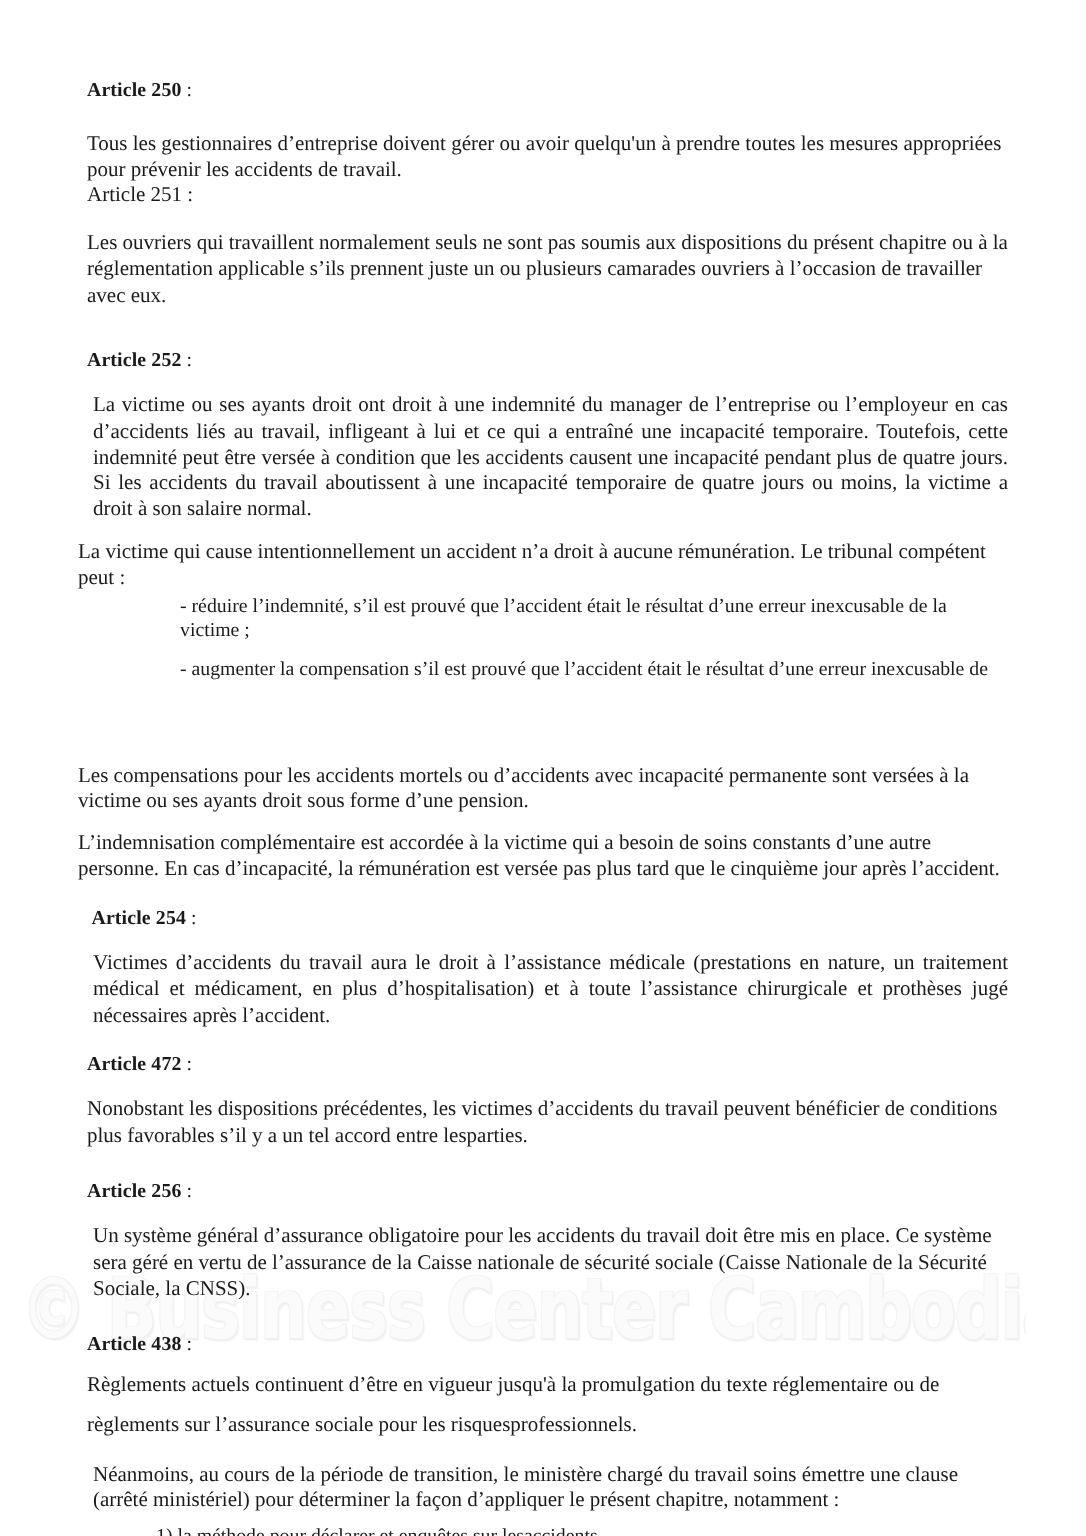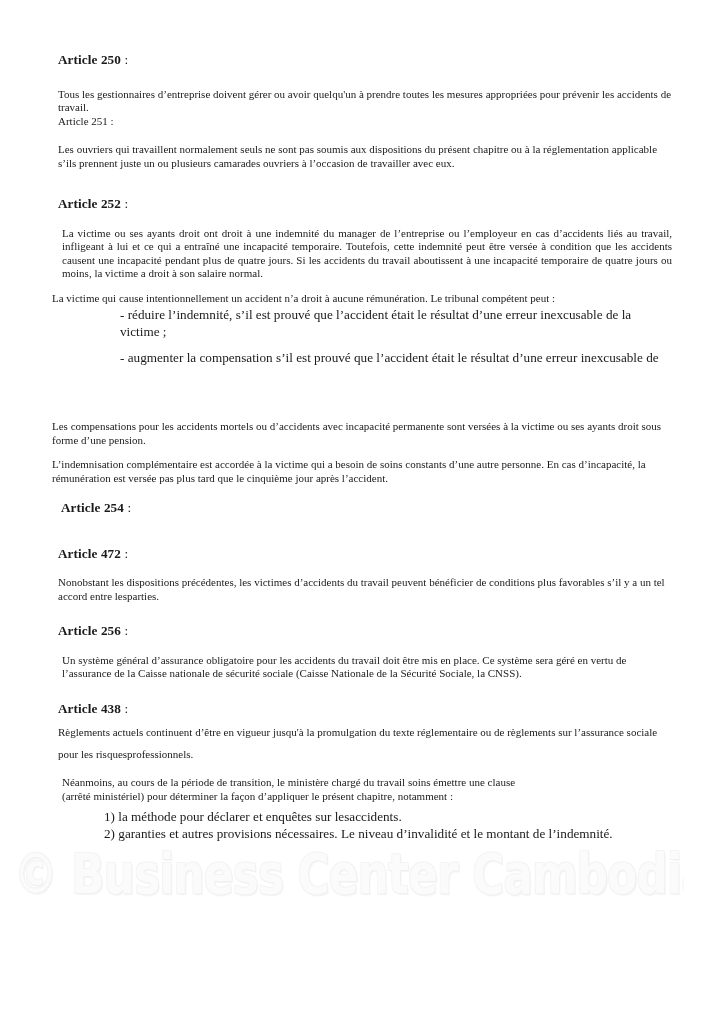--- a/index.html
+++ b/index.html
@@ -35,21 +35,21 @@
     margin: 0;
     letter-spacing: 0.1px;
   }
   .heading .colon {
     font-weight: normal;
   }
   .heading.indent-1 { padding-left: 6px; }
   .heading.indent-2 { padding-left: 9px; }
 
   .para {
-    font-size: 11px;
+    font-size: 14px;
     line-height: 1.23;
     margin: 0;
     text-align: left;
   }
   .para.justify { text-align: justify; }
   .para.loose { line-height: 1.95; }
   .para.indent-1 { padding-left: 6px; }
   .para.indent-2 { padding-left: 10px; }
   .para.plain-art {
     font-weight: normal;
@@ -144,20 +144,21 @@
       <p class="para">Les compensations pour les accidents mortels ou d’accidents avec incapacité permanente sont versées à la victime ou ses ayants droit sous forme d’une pension.</p>
       <div class="gap-sm"></div>
       <p class="para">L’indemnisation complémentaire est accordée à la victime qui a besoin de soins constants d’une autre personne. En cas d’incapacité, la rémunération est versée pas plus tard que le cinquième jour après l’accident.</p>
     </div>
 
     <div class="gap-md"></div>
 
     <div>
       <p class="heading indent-2"><span>Article 254</span><span class="colon"> :</span></p>
       <div class="gap-md"></div>
+      <p class="para indent-2 justify">Victimes d’accidents du travail aura le droit à l’assistance médicale (prestations en nature, un traitement médical et médicament, en plus d’hospitalisation) et à toute l’assistance chirurgicale et prothèses jugé nécessaires après l’accident.</p>
     </div>
 
     <div class="gap-md"></div>
 
     <div>
       <p class="heading indent-1"><span>Article 472</span><span class="colon"> :</span></p>
       <div class="gap-md"></div>
       <p class="para indent-1">Nonobstant les dispositions précédentes, les victimes d’accidents du travail peuvent bénéficier de conditions plus favorables s’il y a un tel accord entre lesparties.</p>
     </div>
 

